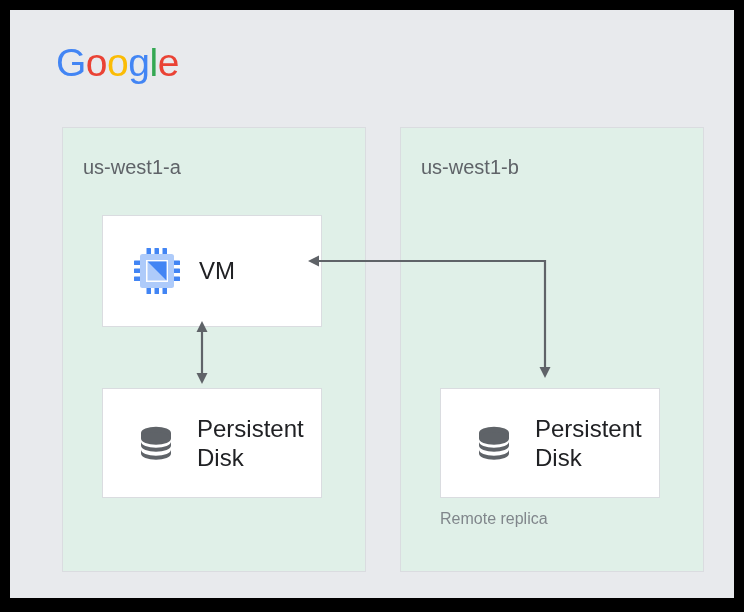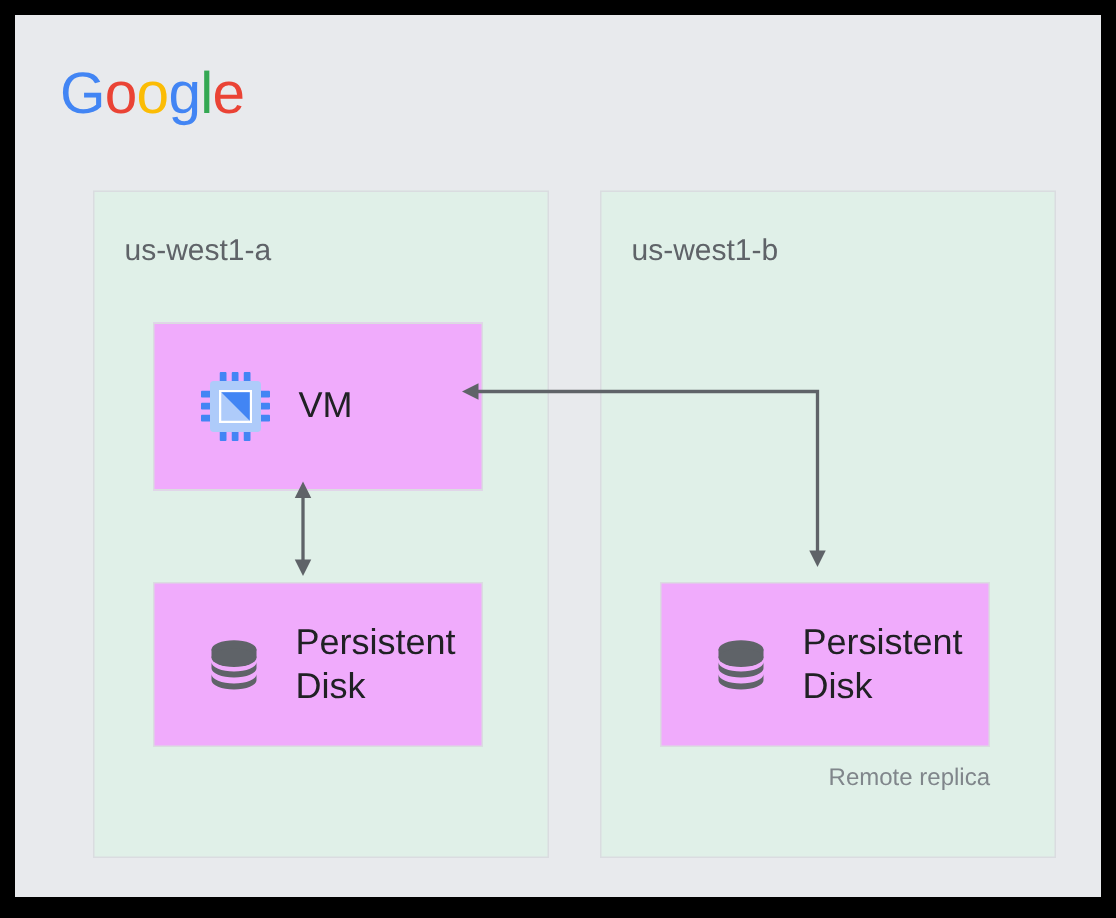--- a/index.html
+++ b/index.html
@@ -29,21 +29,21 @@
     left: 10px;
     top: 10px;
     width: 724px;
     height: 588px;
     background: #e8eaed;
   }
 
   
   #logo {
     position: absolute;
-    left: 30px;
+    left: 46px;
     top: 30px;
     height: 46px;
     display: flex;
     align-items: center;
   }
   #logo .wordmark {
     font-size: 39px;
     letter-spacing: -0.5px;
     line-height: 46px;
     white-space: nowrap;
@@ -83,21 +83,21 @@
     left: 20px;
     top: 28px;
     font-size: 20px;
     color: #5f6368;
     white-space: nowrap;
   }
 
   
   .node {
     position: absolute;
-    background: #f0abfc;
+    background: #ffffff;
     border: 1px solid #dadce0;
     box-sizing: border-box;
     display: flex;
     align-items: center;
     padding-left: 30px;
   }
   .node-label {
     font-size: 24px;
     color: #202124;
     line-height: 1.22;
@@ -112,21 +112,21 @@
   .caption {
     position: absolute;
     font-size: 16px;
     color: #80868b;
     white-space: nowrap;
   }
   #remote-replica-caption {
     left: 430px;
     top: 500px;
     width: 220px;
-    text-align: right;
+    text-align: left;
   }
 
   
   .icon-cpu, .icon-disk {
     flex: 0 0 auto;
     display: block;
   }
 
   
   #connectors {

